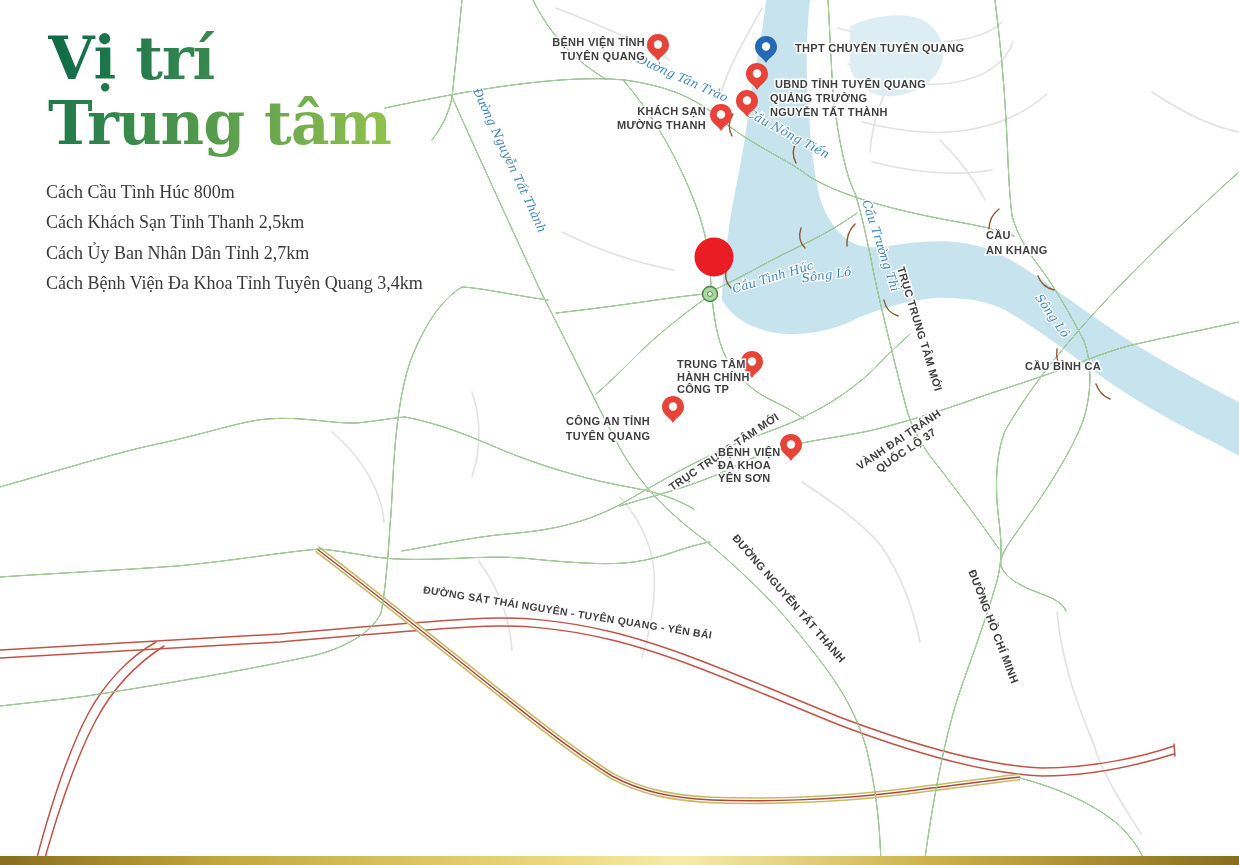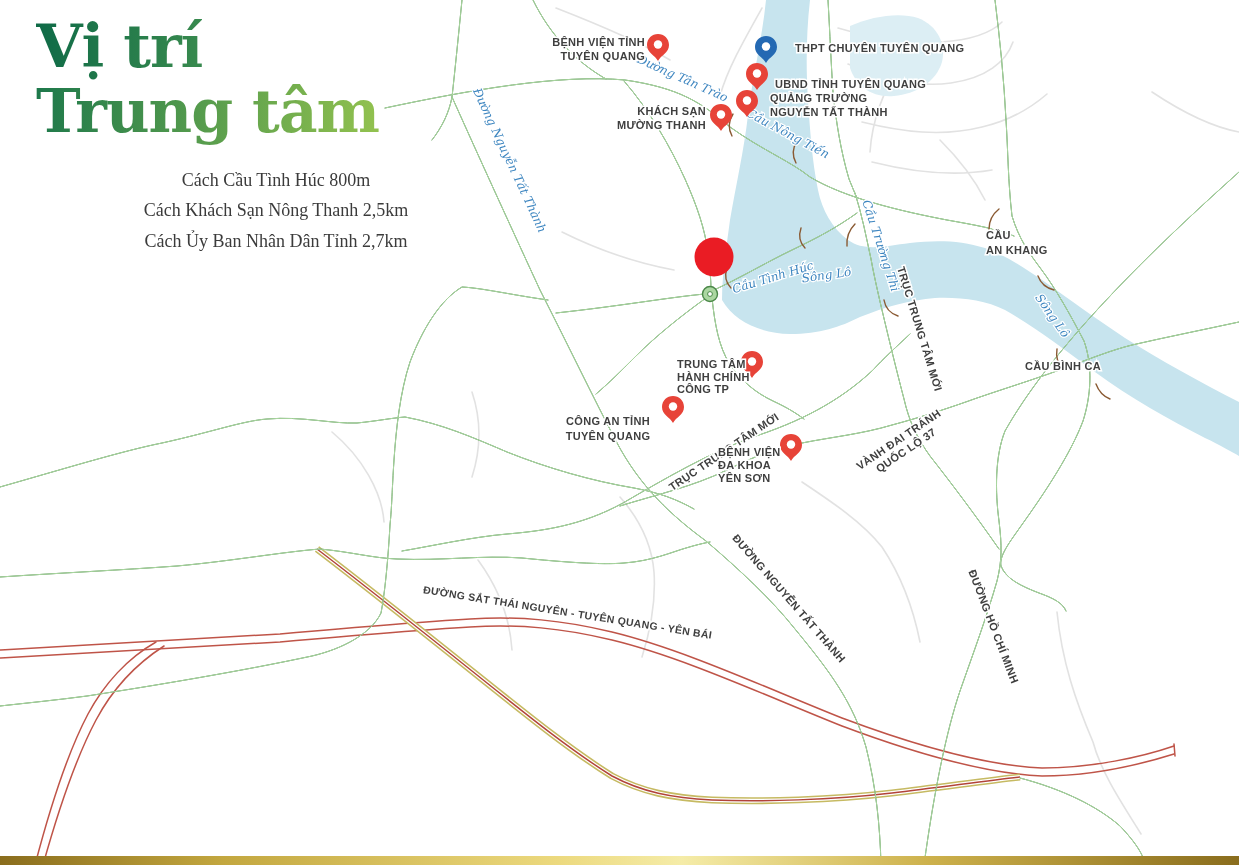--- a/index.html
+++ b/index.html
@@ -1,29 +1,29 @@
 <!DOCTYPE html>
 <html><head>
 <meta charset="utf-8">
 <style>
   html,body{margin:0;padding:0;background:#ffffff;}
   #stage{position:relative;width:1239px;height:865px;overflow:hidden;background:#fff;
          font-family:"Liberation Sans",sans-serif;}
   #map-svg{position:absolute;inset:0;}
   
   #left-panel{position:absolute;left:36px;top:14px;width:470px;z-index:5;}
-  #page-title{margin:0;font-family:"DejaVu Serif",serif;font-weight:bold;
+  #page-title{margin:12px;font-family:"DejaVu Serif",serif;font-weight:bold;
               font-size:60px;line-height:1.08;letter-spacing:-1px;}
   .t1{background:linear-gradient(95deg,#0e6a47,#37894e 95%);
       -webkit-background-clip:text;background-clip:text;color:transparent;}
   .t2{background:linear-gradient(95deg,#1d784b,#93c24f);
       -webkit-background-clip:text;background-clip:text;color:transparent;}
   #distance-list{list-style:none;margin:26px 0 0 10px;padding:0;
                  font-family:"Liberation Serif",serif;font-size:18px;color:#3b3b3b;}
-  #distance-list li{margin:0 0 9.5px 0;white-space:nowrap;text-align:center;}
+  #distance-list li{margin:0 0 9.5px 0;white-space:nowrap;}
   
   .grayline{fill:none;stroke:#e2e2e2;stroke-width:1.6;stroke-linecap:round;}
   .river{fill:#c7e4ee;stroke:none;}
   .river-pale{fill:#dceef4;}
   .rail{fill:none;stroke:#bf5448;stroke-width:1.5;stroke-linecap:round;}
   .gold-outer{fill:none;stroke:#c6ba62;stroke-width:7;}
   .gold-mid{fill:none;stroke:#ffffff;stroke-width:3.8;}
   .gold-core{fill:none;stroke:#b2443a;stroke-width:1.5;}
   .dark use{stroke:#4a8748;fill:none;stroke-linecap:round;stroke-linejoin:round;}
   .light use{stroke:#abd7a1;fill:none;stroke-linecap:round;stroke-linejoin:round;}
@@ -259,19 +259,20 @@
     <text class="mlabel"><tspan x="718" y="456">BỆNH VIỆN</tspan><tspan x="718" dy="13">ĐA KHOA</tspan><tspan x="718" dy="13">YÊN SƠN</tspan></text>
 
     <circle cx="714" cy="257" r="19.5" fill="#ea1c24"></circle>
   </g>
 </svg>
 
   <div id="left-panel">
     <h1 id="page-title"><span class="t1">Vị trí</span><br><span class="t2">Trung tâm</span></h1>
     <ul id="distance-list">
       <li>Cách Cầu Tình Húc 800m</li>
-      <li>Cách Khách Sạn Nông Thanh 2,5km</li>
+      <li>Cách Khách Sạn Tỉnh Thanh 2,5km</li>
       <li>Cách Ủy Ban Nhân Dân Tỉnh 2,7km</li>
+      <li>Cách Bệnh Viện Đa Khoa Tỉnh Tuyên Quang 3,4km</li>
     </ul>
   </div>
 
   <div id="gold-bar"></div>
 </div>
 
 </body></html>

